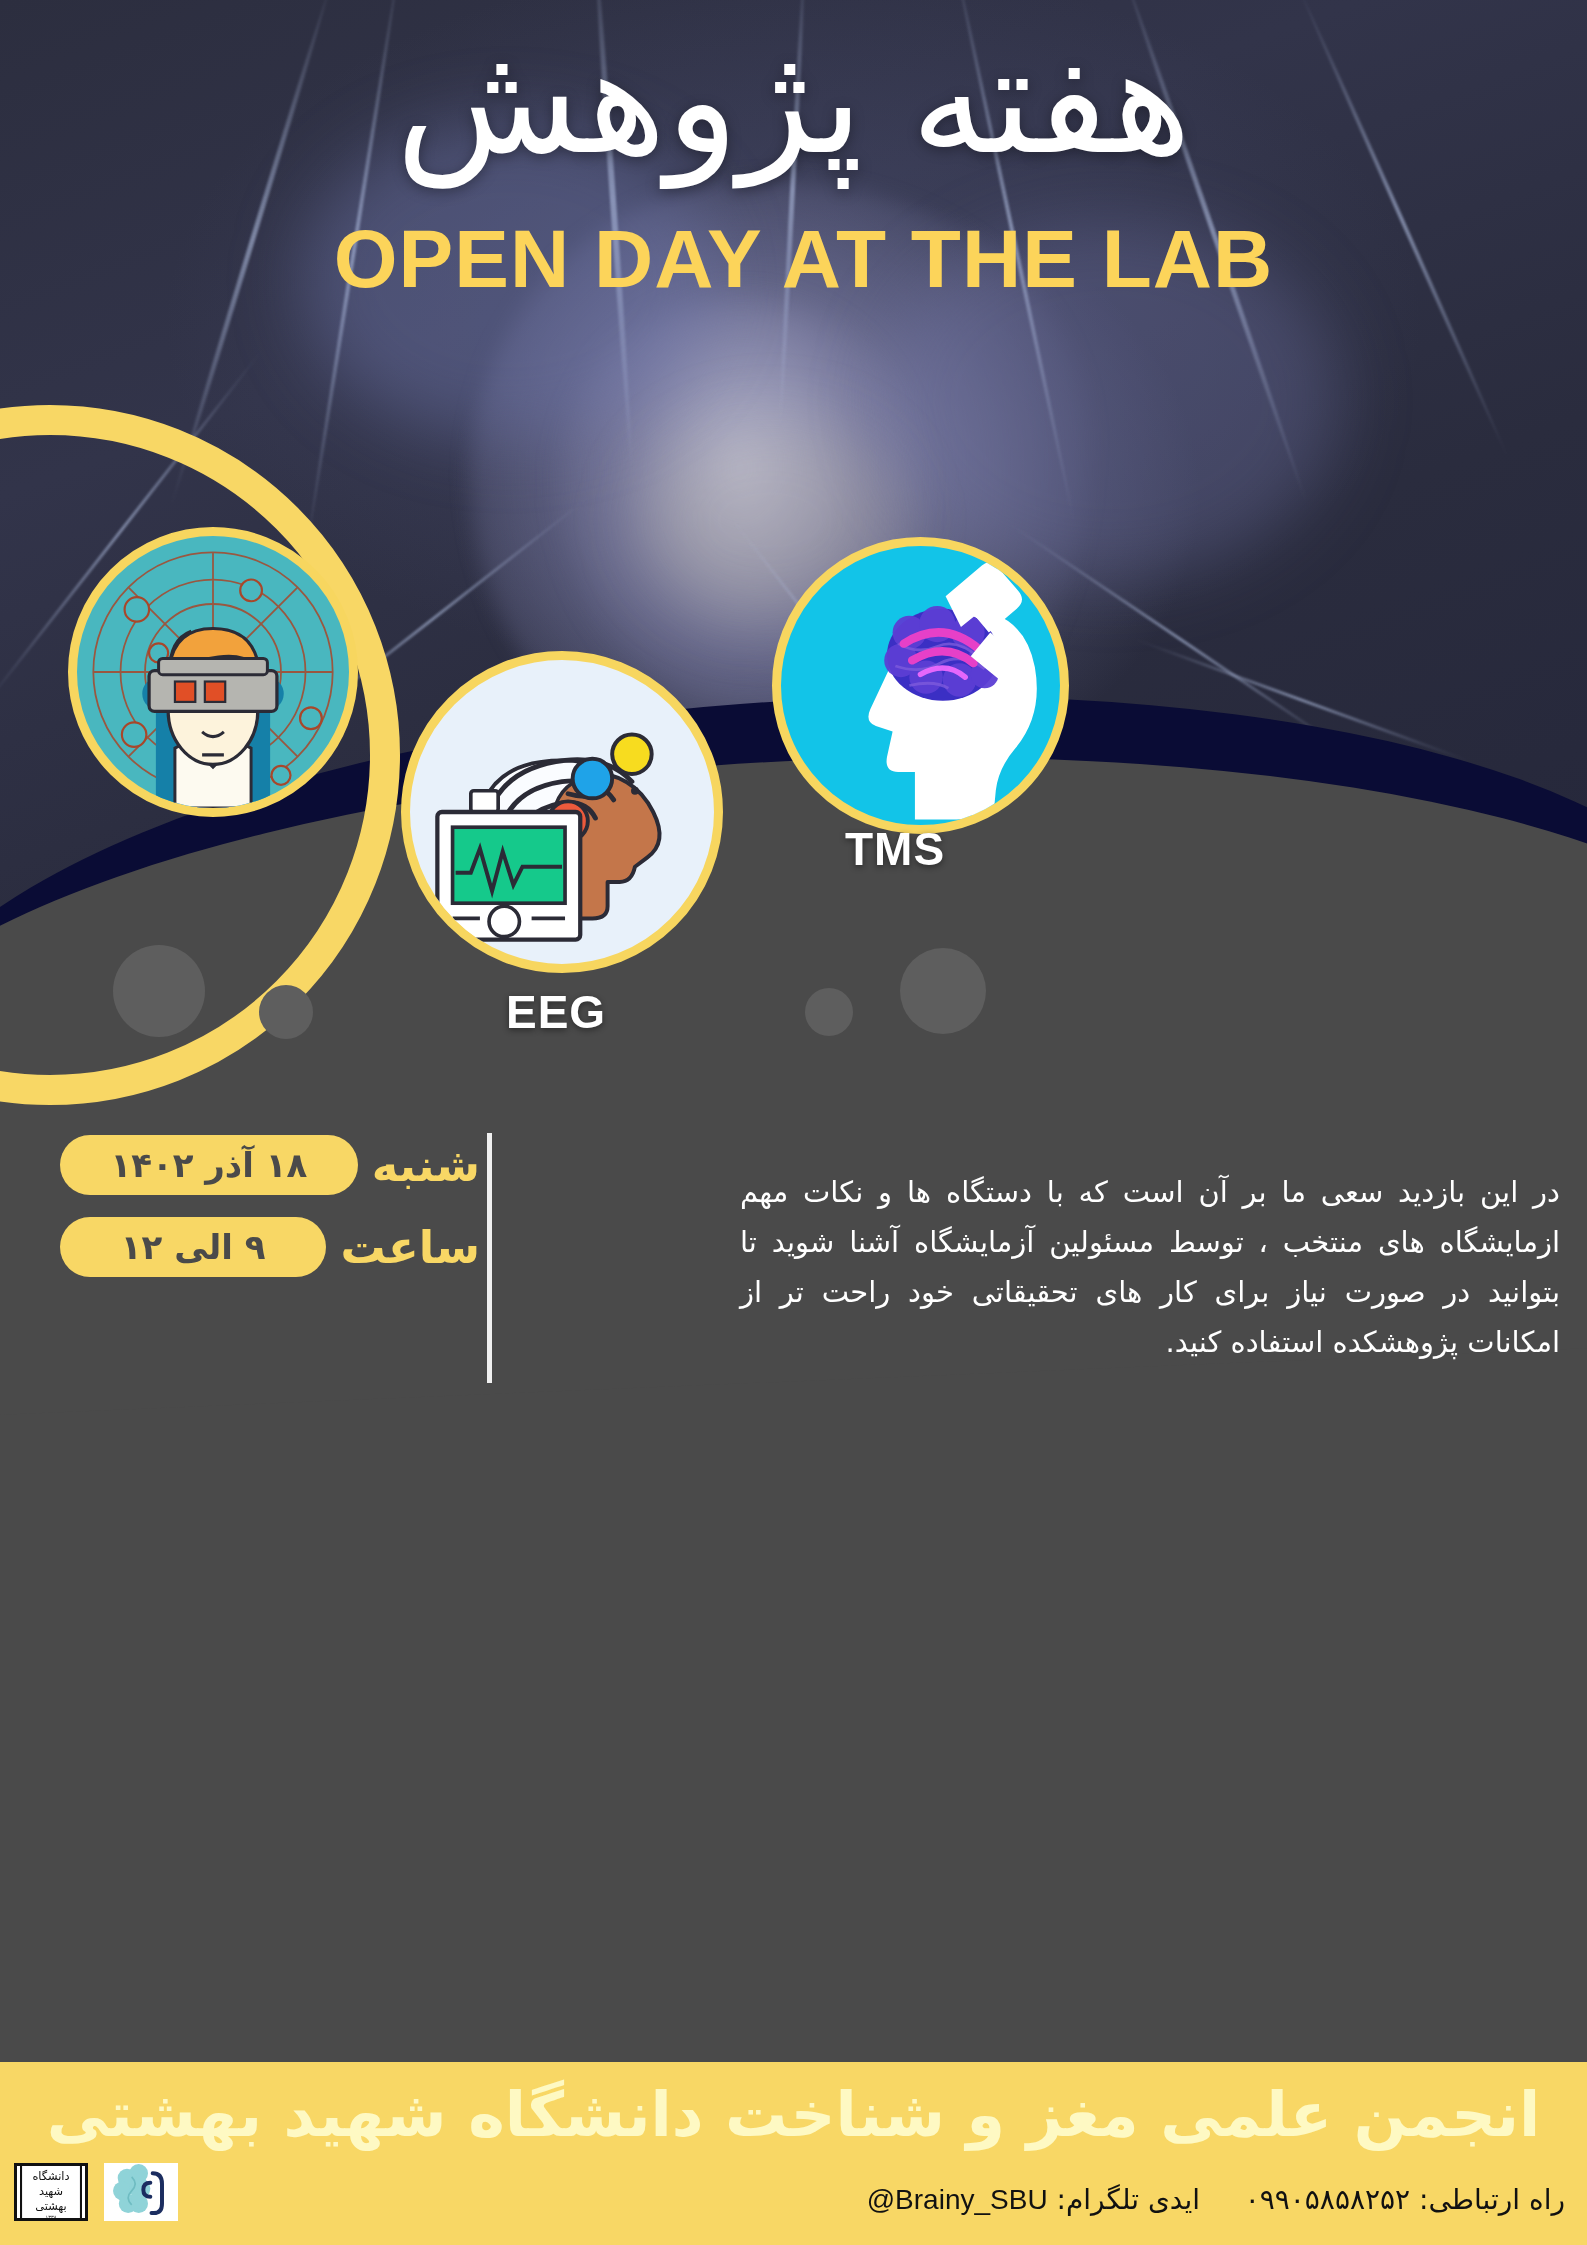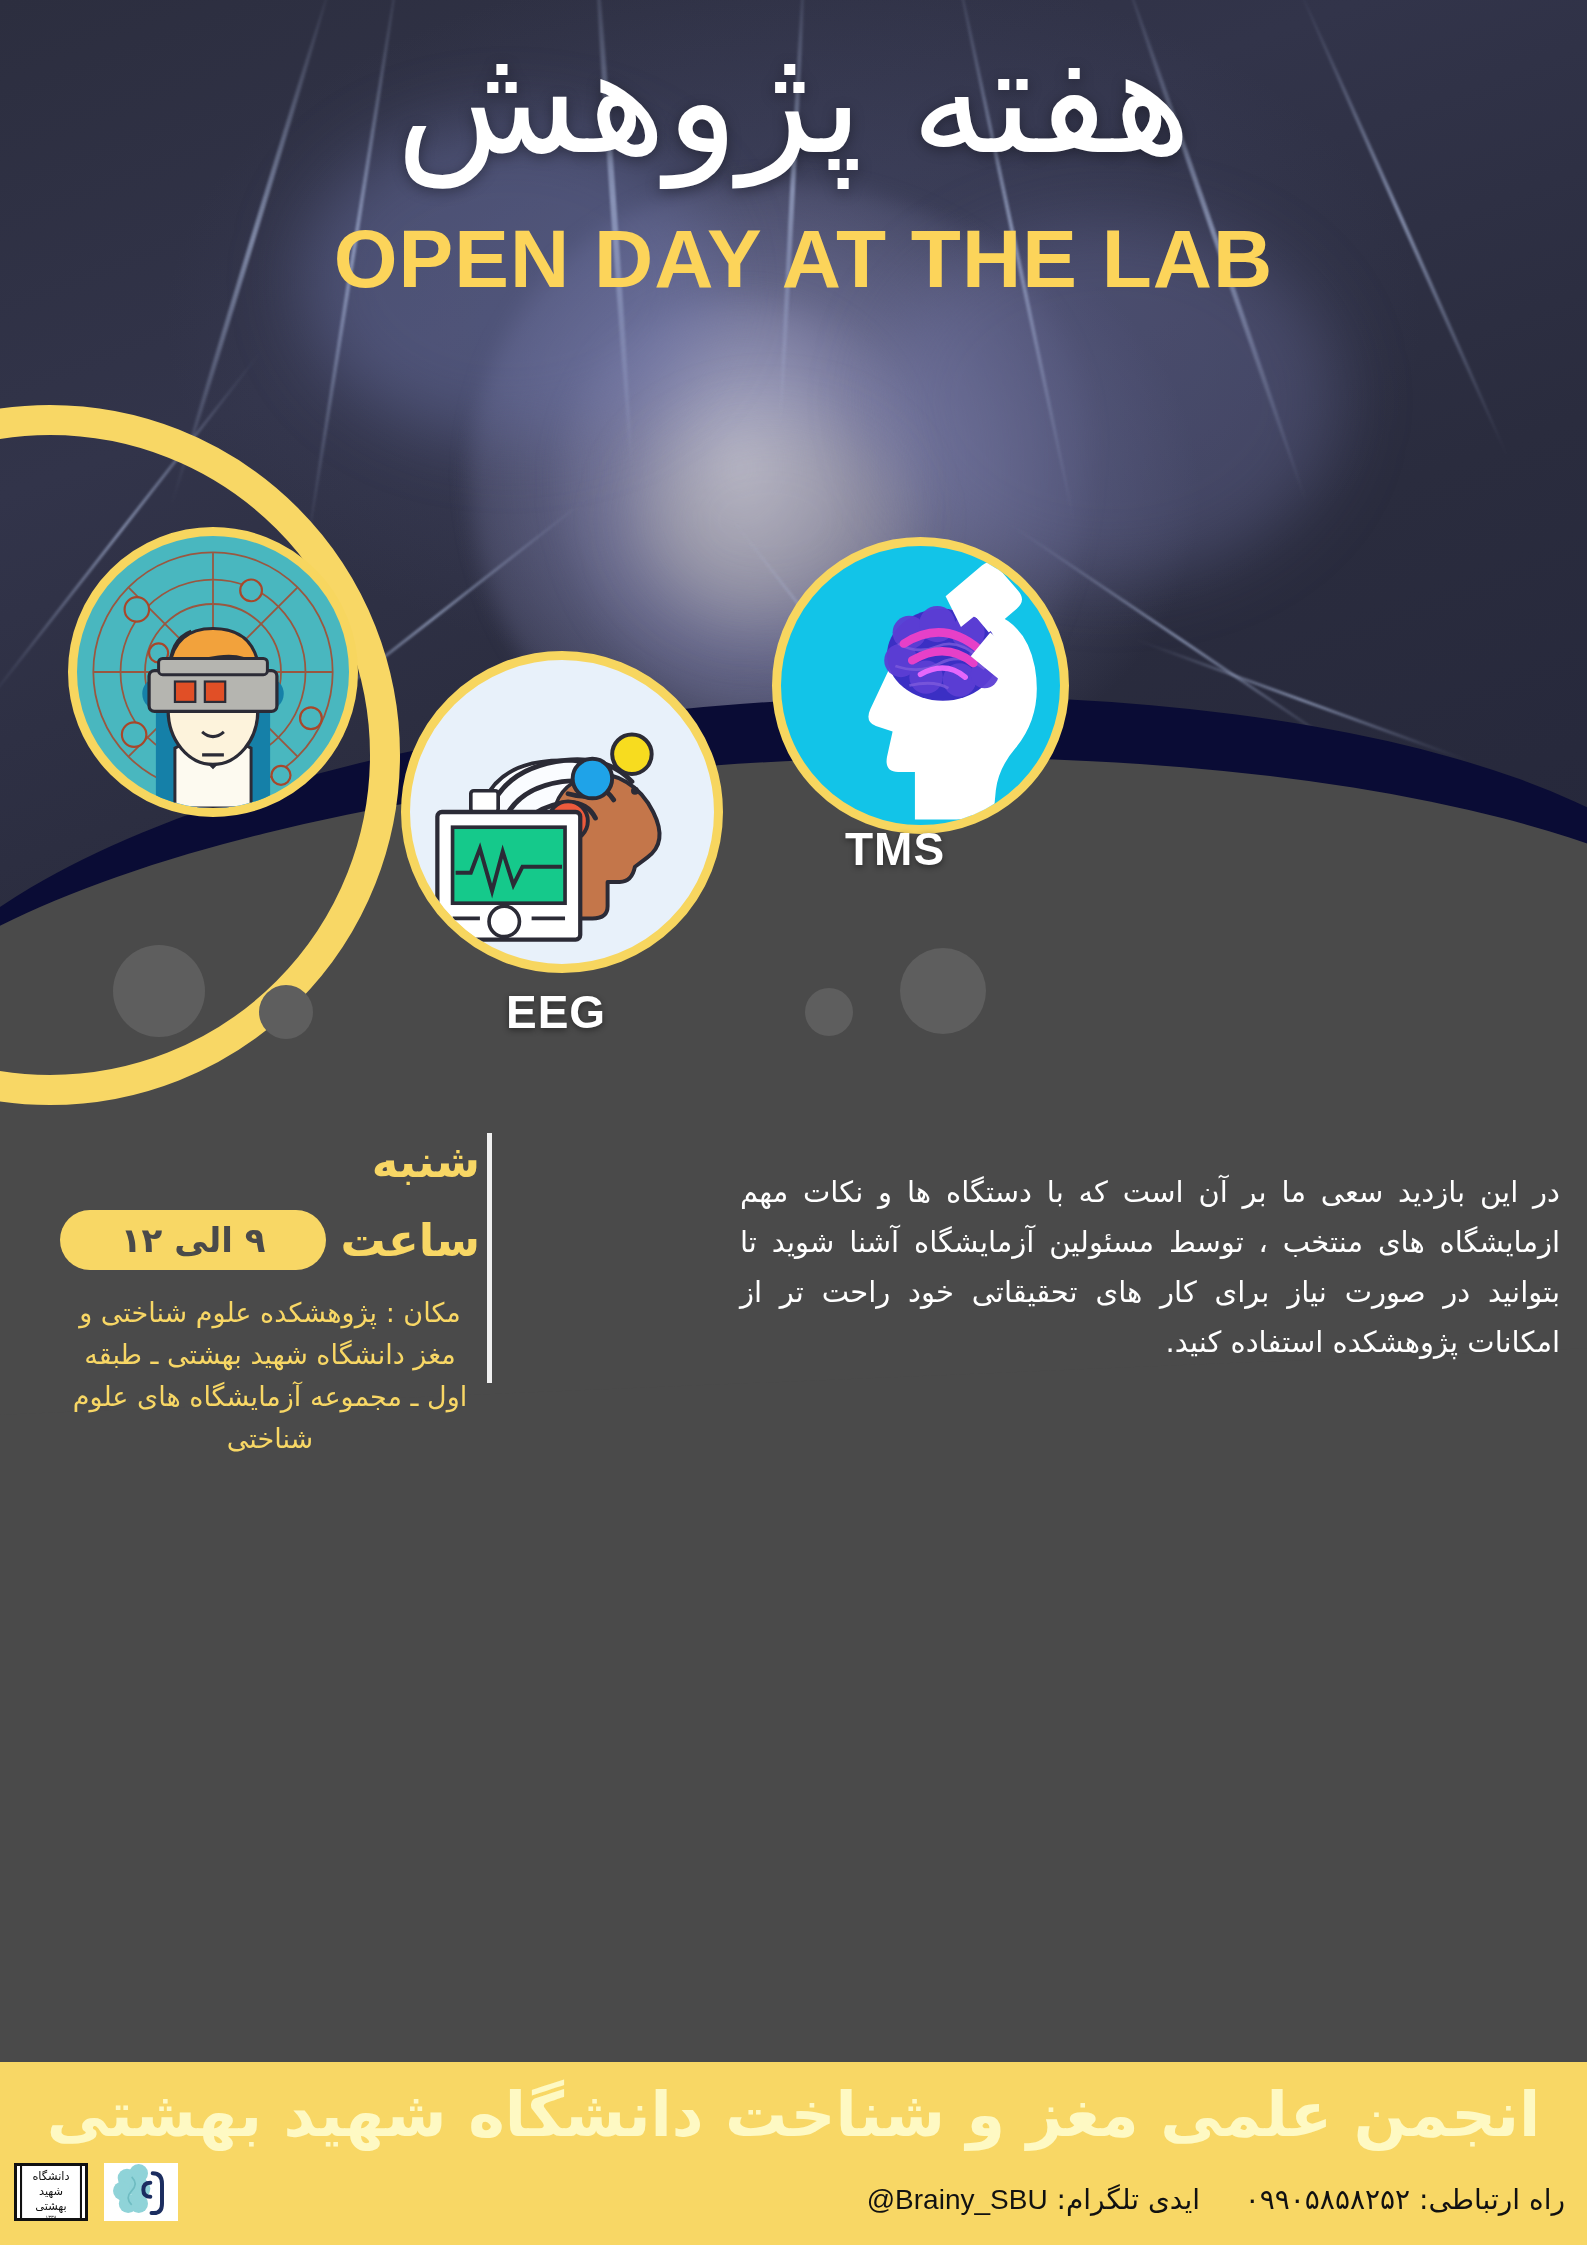--- a/index.html
+++ b/index.html
@@ -280,26 +280,26 @@
       <path d="M150 62 l22 18 q6 5 1 11 l-4 5 q-5 6 -11 1 l-22 -18 z" fill="#ffffff"></path>
     </svg>
   </div>
   <div class="circ-label lbl-tms">TMS</div>
 
   <div class="divider-v"></div>
 
   <div class="date-block">
     <div class="row">
       <div class="row-key">شنبه</div>
+      <div class="pill">۱۸ آذر ۱۴۰۲</div>
     </div>
     <div class="row">
       <div class="row-key">ساعت</div>
       <div class="pill">۹ الی ۱۲</div>
     </div>
-    <div class="place">مکان : پژوهشکده علوم شناختی و مغز دانشگاه شهید بهشتی ـ طبقه اول ـ مجموعه آزمایشگاه های علوم شناختی</div>
   </div>
 
   <div class="para">
     <p class="p2">در این بازدید سعی ما بر آن است که با دستگاه ها و نکات مهم ازمایشگاه های منتخب ، توسط مسئولین آزمایشگاه آشنا شوید تا بتوانید در صورت نیاز برای کار های تحقیقاتی خود راحت تر از امکانات پژوهشکده استفاده کنید.</p>
   </div>
 
   <div class="band"></div>
   <div class="band-title">انجمن علمی مغز و شناخت دانشگاه شهید بهشتی</div>
 
   <div class="band-contact">

